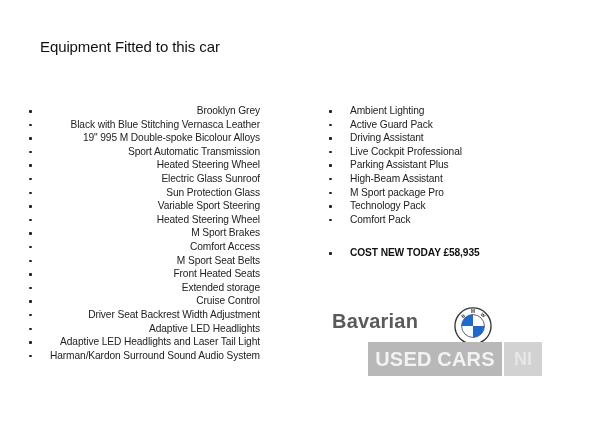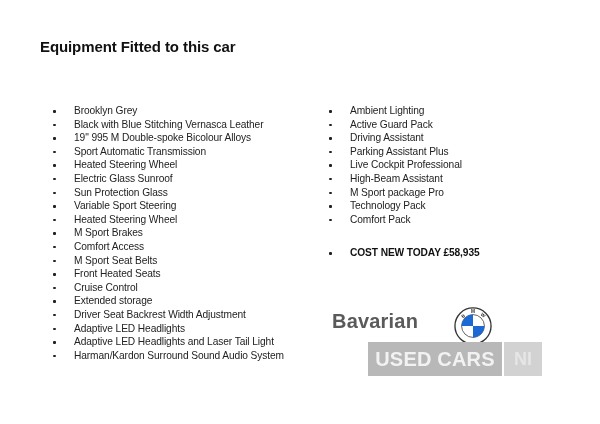--- a/index.html
+++ b/index.html
@@ -1,25 +1,25 @@
 <!DOCTYPE html>
 <html><head>
 <meta charset="utf-8">
 <style>
   html, body { margin:0; padding:0; }
   body {
     width:600px; height:424px; background:#ffffff; position:relative; overflow:hidden;
     font-family:"Liberation Sans", sans-serif; color:#1a1a1a;
   }
   .title {
-    position:absolute; left:40px; top:38px; font-size:15px; font-weight:bold; color:#111;
+    position:absolute; left:40px; top:38px; font-size:15px; font-weight:normal; color:#111;
     letter-spacing:-0.1px;
   }
   .list { position:absolute; margin:0; padding:0; list-style:none; }
-  .list.left { left:52px; top:104px; }
+  .list.left { left:28px; top:104px;text-align:right; }
   .list.right { left:328px; top:104px; }
   .list li {
     height:13.6px; line-height:13.6px; font-size:10.2px; color:#222; position:relative;
     padding-left:22px; white-space:nowrap; letter-spacing:-0.1px;
   }
   .list li .bullet {
     position:absolute; left:1px; top:6px; width:2.5px; height:2.5px; background:#222; border-radius:1px;
   }
   .list li.bold { font-weight:bold; color:#111;margin-top:20px; }
   .logo { position:absolute; left:332px; top:306px; width:212px; height:72px; }
@@ -52,34 +52,34 @@
   <li><span class="bullet"></span><span>Sport Automatic Transmission</span></li>
   <li><span class="bullet"></span><span>Heated Steering Wheel</span></li>
   <li><span class="bullet"></span><span>Electric Glass Sunroof</span></li>
   <li><span class="bullet"></span><span>Sun Protection Glass</span></li>
   <li><span class="bullet"></span><span>Variable Sport Steering</span></li>
   <li><span class="bullet"></span><span>Heated Steering Wheel</span></li>
   <li><span class="bullet"></span><span>M Sport Brakes</span></li>
   <li><span class="bullet"></span><span>Comfort Access</span></li>
   <li><span class="bullet"></span><span>M Sport Seat Belts</span></li>
   <li><span class="bullet"></span><span>Front Heated Seats</span></li>
+  <li><span class="bullet"></span><span>Extended storage</span></li>
   <li><span class="bullet"></span><span>Cruise Control</span></li>
-  <li><span class="bullet"></span><span>Extended storage</span></li>
   <li><span class="bullet"></span><span>Driver Seat Backrest Width Adjustment</span></li>
   <li><span class="bullet"></span><span>Adaptive LED Headlights</span></li>
   <li><span class="bullet"></span><span>Adaptive LED Headlights and Laser Tail Light</span></li>
   <li><span class="bullet"></span><span>Harman/Kardon Surround Sound Audio System</span></li>
 </ul>
 
 <ul class="list right">
   <li><span class="bullet"></span><span>Ambient Lighting</span></li>
   <li><span class="bullet"></span><span>Active Guard Pack</span></li>
   <li><span class="bullet"></span><span>Driving Assistant</span></li>
+  <li><span class="bullet"></span><span>Live Cockpit Professional</span></li>
   <li><span class="bullet"></span><span>Parking Assistant Plus</span></li>
-  <li><span class="bullet"></span><span>Live Cockpit Professional</span></li>
   <li><span class="bullet"></span><span>High-Beam Assistant</span></li>
   <li><span class="bullet"></span><span>M Sport package Pro</span></li>
   <li><span class="bullet"></span><span>Technology Pack</span></li>
   <li><span class="bullet"></span><span>Comfort Pack</span></li>
   <li class="bold"><span class="bullet"></span><span>COST NEW TODAY £58,935</span></li>
 </ul>
 
 <div class="logo">
   <div class="brand">Bavarian</div>
   <svg class="roundel" viewBox="0 0 40 40">

